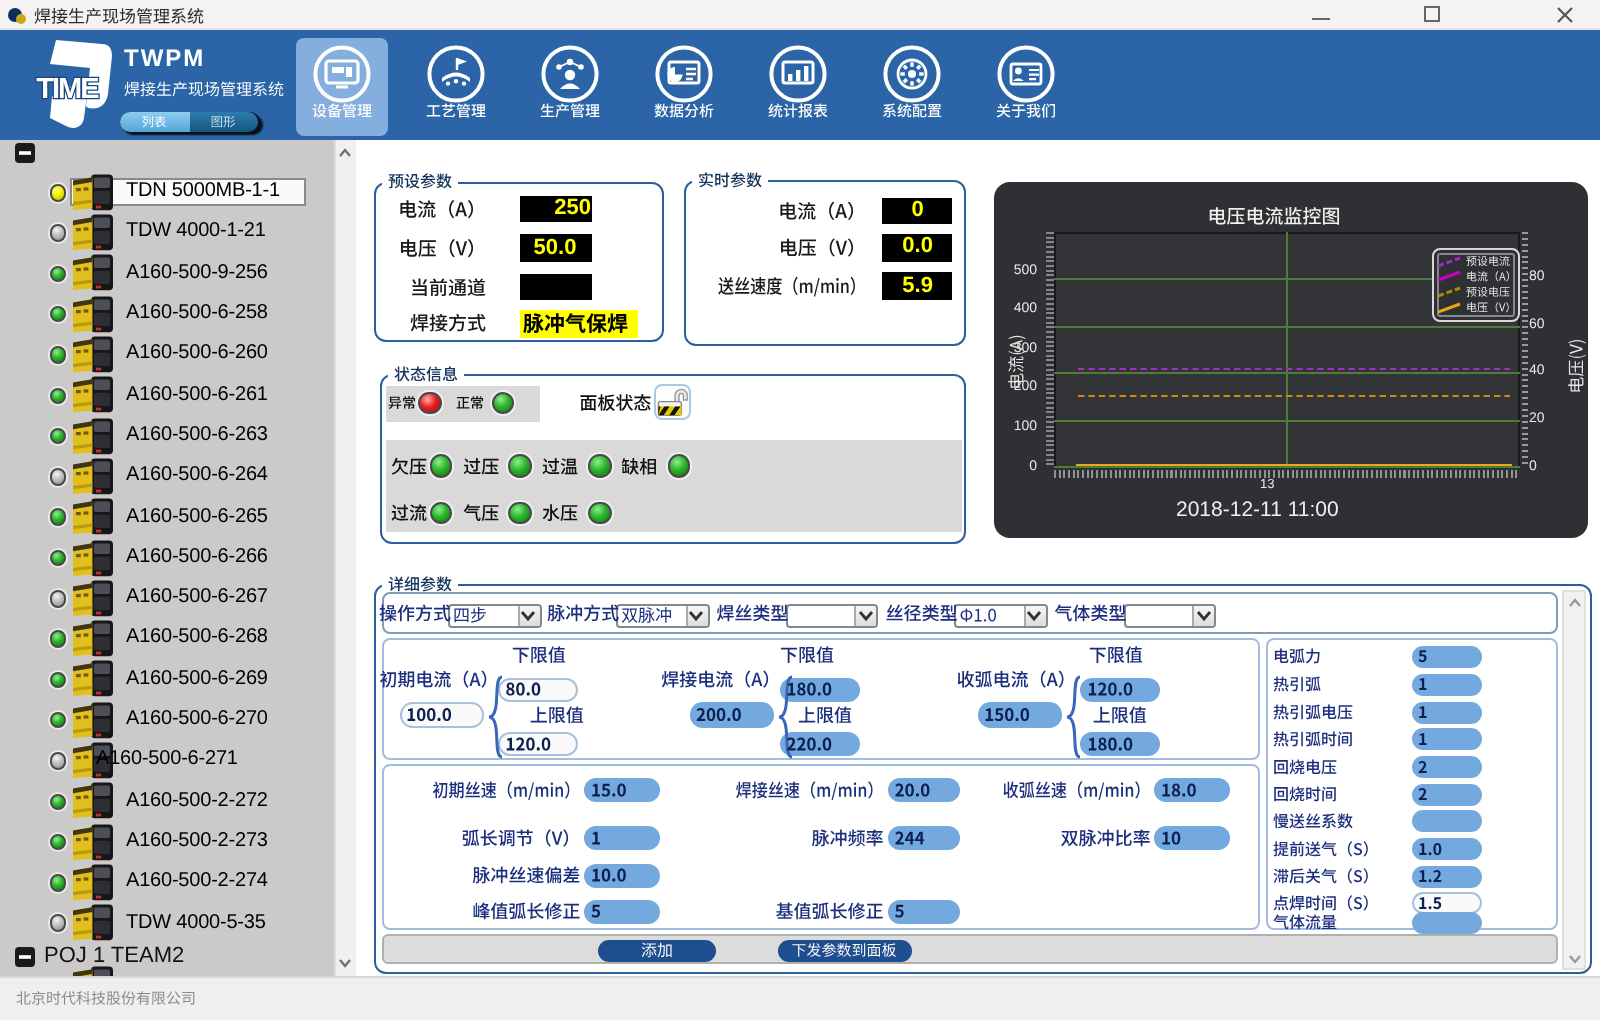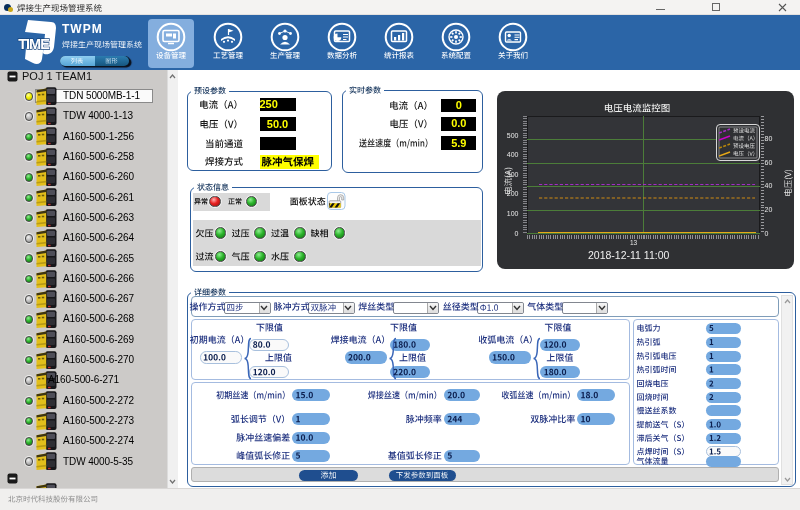--- a/index.html
+++ b/index.html
@@ -106,21 +106,20 @@
     <svg class="abs" style="left:168px;top:72px" width="9" height="9" viewBox="0 0 9 9">
       <path d="M2 6 L4.5 3 L7 6" fill="none" stroke="#707070" stroke-width="1.2"></path>
     </svg>
     <svg class="abs" style="left:168px;top:477px" width="9" height="9" viewBox="0 0 9 9">
       <path d="M2 3 L4.5 6 L7 3" fill="none" stroke="#707070" stroke-width="1.2"></path>
     </svg>
     <svg class="abs" style="left:7px;top:71px" width="11" height="11" viewBox="0 0 11 11">
       <rect x="0.5" y="0.5" width="10" height="10" rx="2" fill="#1a1a1a"></rect>
       <rect x="2.5" y="4.6" width="6" height="1.8" fill="#fff"></rect>
     </svg>
-    <div style="position:absolute;left:22px;top:70px;width:140px;height:12px;;font:11px 'Liberation Sans';color:#111">POJ 1 TEAM1</div>
     <div style="position:absolute;left:35px;top:89.3px;width:118px;height:14px;background:#fafafa;border:1px solid #8a8a8a"></div>
     <div style="position:absolute;left:24.7px;top:92.0px;width:8.6px;height:8.6px;border-radius:50%;background:radial-gradient(circle at 38% 30%,#ffff9e 0%,#f0f000 45%,#b7b700 100%);border:1.2px solid #4a4a4a;box-shadow:0 0 0 1px rgba(255,255,255,0.6)"></div>
     <svg class="abs" style="left:35.5px;top:86.8px" width="21" height="19" viewBox="0 0 21 19">
 <rect x="9.5" y="0.3" width="11" height="17.8" rx="2" fill="#17171a"></rect>
 <rect x="11" y="1.8" width="8" height="5.2" rx="1" fill="#4e4e58"></rect>
 <rect x="11" y="8.4" width="8" height="6.6" rx="1" fill="#2e2e34"></rect>
 <rect x="12" y="15.8" width="2.6" height="1.4" fill="#c03030"></rect>
 <path d="M0.5 3.2 L10.2 1.6 v15.6 L0.5 18 z" fill="#e3bf1b"></path>
 <path d="M0.5 3.2 L10.2 1.6 v2.4 L0.5 5.6z" fill="#3d3514"></path>
 <rect x="2" y="7" width="2.4" height="1.6" fill="#6a5c0e"></rect>
@@ -133,34 +132,34 @@
 <rect x="9.5" y="0.3" width="11" height="17.8" rx="2" fill="#17171a"></rect>
 <rect x="11" y="1.8" width="8" height="5.2" rx="1" fill="#4e4e58"></rect>
 <rect x="11" y="8.4" width="8" height="6.6" rx="1" fill="#2e2e34"></rect>
 <rect x="12" y="15.8" width="2.6" height="1.4" fill="#c03030"></rect>
 <path d="M0.5 3.2 L10.2 1.6 v15.6 L0.5 18 z" fill="#e3bf1b"></path>
 <path d="M0.5 3.2 L10.2 1.6 v2.4 L0.5 5.6z" fill="#3d3514"></path>
 <rect x="2" y="7" width="2.4" height="1.6" fill="#6a5c0e"></rect>
 <rect x="5.8" y="6.7" width="2.4" height="1.6" fill="#6a5c0e"></rect>
 <path d="M0.5 14 L10.2 12.8 v1.6 L0.5 15.6z" fill="#b89a16"></path>
 </svg>
-    <div style="position:absolute;left:63px;top:110.39999999999999px;font:10px 'Liberation Sans';color:#000;letter-spacing:-0.1px">TDW 4000-1-13</div>
+    <div style="position:absolute;left:63px;top:110.39999999999999px;font:10px 'Liberation Sans';color:#000;letter-spacing:-0.1px">TDW 4000-1-21</div>
     <div style="position:absolute;left:24.7px;top:132.6px;width:8.6px;height:8.6px;border-radius:50%;background:radial-gradient(circle at 38% 30%,#90ee90 0%,#2db52d 45%,#0e6e0e 100%);border:1.2px solid #4a4a4a;box-shadow:0 0 0 1px rgba(255,255,255,0.6)"></div>
     <svg class="abs" style="left:35.5px;top:127.4px" width="21" height="19" viewBox="0 0 21 19">
 <rect x="9.5" y="0.3" width="11" height="17.8" rx="2" fill="#17171a"></rect>
 <rect x="11" y="1.8" width="8" height="5.2" rx="1" fill="#4e4e58"></rect>
 <rect x="11" y="8.4" width="8" height="6.6" rx="1" fill="#2e2e34"></rect>
 <rect x="12" y="15.8" width="2.6" height="1.4" fill="#c03030"></rect>
 <path d="M0.5 3.2 L10.2 1.6 v15.6 L0.5 18 z" fill="#e3bf1b"></path>
 <path d="M0.5 3.2 L10.2 1.6 v2.4 L0.5 5.6z" fill="#3d3514"></path>
 <rect x="2" y="7" width="2.4" height="1.6" fill="#6a5c0e"></rect>
 <rect x="5.8" y="6.7" width="2.4" height="1.6" fill="#6a5c0e"></rect>
 <path d="M0.5 14 L10.2 12.8 v1.6 L0.5 15.6z" fill="#b89a16"></path>
 </svg>
-    <div style="position:absolute;left:63px;top:130.70000000000002px;font:10px 'Liberation Sans';color:#000;letter-spacing:-0.1px">A160-500-1-256</div>
+    <div style="position:absolute;left:63px;top:130.70000000000002px;font:10px 'Liberation Sans';color:#000;letter-spacing:-0.1px">A160-500-9-256</div>
     <div style="position:absolute;left:24.7px;top:152.89999999999998px;width:8.6px;height:8.6px;border-radius:50%;background:radial-gradient(circle at 38% 30%,#90ee90 0%,#2db52d 45%,#0e6e0e 100%);border:1.2px solid #4a4a4a;box-shadow:0 0 0 1px rgba(255,255,255,0.6)"></div>
     <svg class="abs" style="left:35.5px;top:147.7px" width="21" height="19" viewBox="0 0 21 19">
 <rect x="9.5" y="0.3" width="11" height="17.8" rx="2" fill="#17171a"></rect>
 <rect x="11" y="1.8" width="8" height="5.2" rx="1" fill="#4e4e58"></rect>
 <rect x="11" y="8.4" width="8" height="6.6" rx="1" fill="#2e2e34"></rect>
 <rect x="12" y="15.8" width="2.6" height="1.4" fill="#c03030"></rect>
 <path d="M0.5 3.2 L10.2 1.6 v15.6 L0.5 18 z" fill="#e3bf1b"></path>
 <path d="M0.5 3.2 L10.2 1.6 v2.4 L0.5 5.6z" fill="#3d3514"></path>
 <rect x="2" y="7" width="2.4" height="1.6" fill="#6a5c0e"></rect>
 <rect x="5.8" y="6.7" width="2.4" height="1.6" fill="#6a5c0e"></rect>
@@ -359,36 +358,37 @@
 <path d="M0.5 3.2 L10.2 1.6 v2.4 L0.5 5.6z" fill="#3d3514"></path>
 <rect x="2" y="7" width="2.4" height="1.6" fill="#6a5c0e"></rect>
 <rect x="5.8" y="6.7" width="2.4" height="1.6" fill="#6a5c0e"></rect>
 <path d="M0.5 14 L10.2 12.8 v1.6 L0.5 15.6z" fill="#b89a16"></path>
 </svg>
     <div style="position:absolute;left:63px;top:455.50000000000006px;font:10px 'Liberation Sans';color:#000;letter-spacing:-0.1px">TDW 4000-5-35</div>
     <svg class="abs" style="left:7px;top:473px" width="11" height="11" viewBox="0 0 11 11">
       <rect x="0.5" y="0.5" width="10" height="10" rx="2" fill="#1a1a1a"></rect>
       <rect x="2.5" y="4.6" width="6" height="1.8" fill="#fff"></rect>
     </svg>
+    <div style="position:absolute;left:22px;top:472px;width:140px;height:12px;;font:11px 'Liberation Sans';color:#111">POJ 1 TEAM2</div>
     <svg class="abs" style="left:35.5px;top:482.5px" width="21" height="19" viewBox="0 0 21 19">
 <rect x="9.5" y="0.3" width="11" height="17.8" rx="2" fill="#17171a"></rect>
 <rect x="11" y="1.8" width="8" height="5.2" rx="1" fill="#4e4e58"></rect>
 <rect x="11" y="8.4" width="8" height="6.6" rx="1" fill="#2e2e34"></rect>
 <rect x="12" y="15.8" width="2.6" height="1.4" fill="#c03030"></rect>
 <path d="M0.5 3.2 L10.2 1.6 v15.6 L0.5 18 z" fill="#e3bf1b"></path>
 <path d="M0.5 3.2 L10.2 1.6 v2.4 L0.5 5.6z" fill="#3d3514"></path>
 <rect x="2" y="7" width="2.4" height="1.6" fill="#6a5c0e"></rect>
 <rect x="5.8" y="6.7" width="2.4" height="1.6" fill="#6a5c0e"></rect>
 <path d="M0.5 14 L10.2 12.8 v1.6 L0.5 15.6z" fill="#b89a16"></path>
 </svg>
     <div style="position:absolute;left:0px;top:488px;width:800px;height:22px;background:#f0efee;border-top:1px solid #d9d7d6"></div>
     <div style="position:absolute;left:187px;top:90.5px;width:145px;height:80.5px;border:1.5px solid #2d5f9e;border-radius:6px"></div>
     <div style="position:absolute;left:191px;top:86.5px;width:38.0px;height:8px;background:#fff"></div>
     <div style="position:absolute;left:259.5px;top:97.8px;width:36px;height:13.6px;background:#000"></div>
-    <div style="position:absolute;left:259.5px;top:98.1px;width:36px;text-align:left;font:bold 11px 'Liberation Sans';color:#ffff00">250</div>
+    <div style="position:absolute;left:259.5px;top:98.1px;width:36px;text-align:right;font:bold 11px 'Liberation Sans';color:#ffff00">250</div>
     <div style="position:absolute;left:259.5px;top:117.3px;width:36px;height:13.6px;background:#000"></div>
     <div style="position:absolute;left:259.5px;top:117.6px;width:36px;text-align:center;font:bold 11px 'Liberation Sans';color:#ffff00">50.0</div>
     <div style="position:absolute;left:259.5px;top:136.89999999999998px;width:36px;height:13.6px;background:#000"></div>
     <div style="position:absolute;left:259.5px;top:154.5px;width:59px;height:14px;background:#ffff00"></div>
     <div style="position:absolute;left:342px;top:90px;width:141px;height:83px;border:1.5px solid #2d5f9e;border-radius:6px"></div>
     <div style="position:absolute;left:346px;top:86px;width:38.0px;height:8px;background:#fff"></div>
     <div style="position:absolute;left:441.3px;top:98.7px;width:35px;height:13.6px;background:#000"></div>
     <div style="position:absolute;left:441.3px;top:99.0px;width:35px;text-align:center;font:bold 11px 'Liberation Sans';color:#ffff00">0</div>
     <div style="position:absolute;left:441.3px;top:117.0px;width:35px;height:13.6px;background:#000"></div>
     <div style="position:absolute;left:441.3px;top:117.3px;width:35px;text-align:center;font:bold 11px 'Liberation Sans';color:#ffff00">0.0</div>

